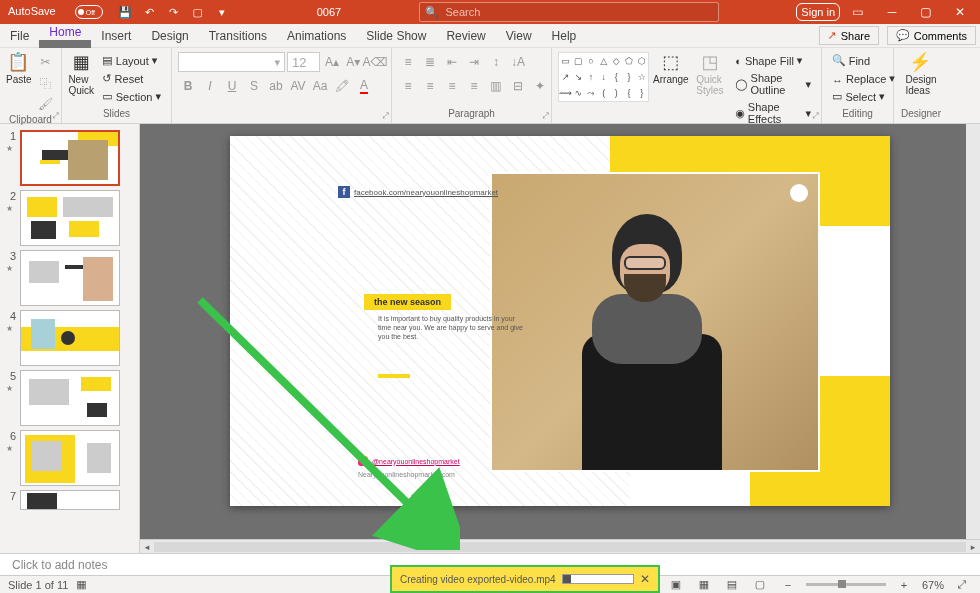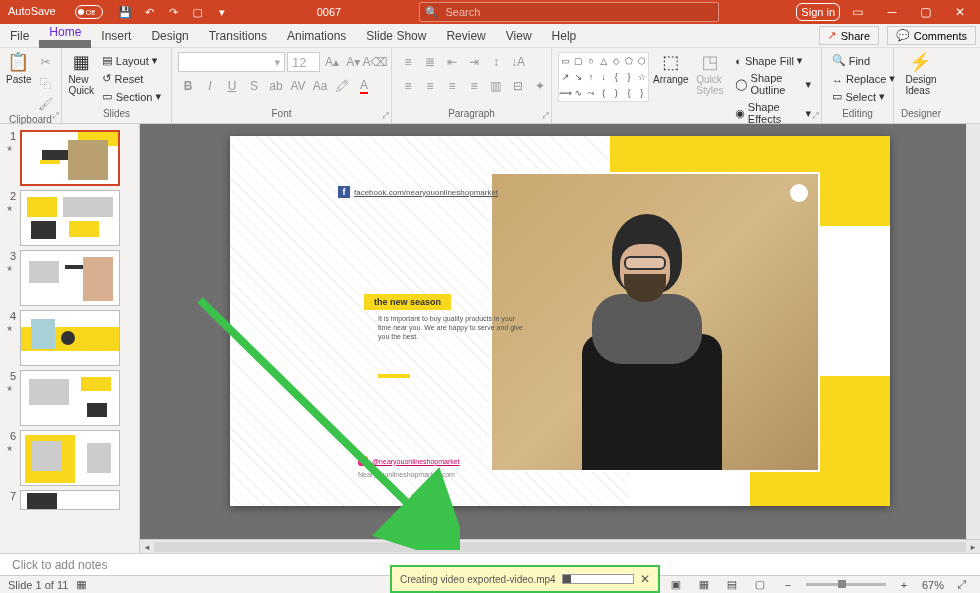--- a/index.html
+++ b/index.html
@@ -88,21 +88,21 @@
 .notes { height: 22px; background: #fff; border-top: 1px solid #ccc; padding: 2px 12px; color: #888; font-size: 12px; display: flex; align-items: center; }
 
 
 .status { height: 18px; background: #f3f2f1; border-top: 1px solid #ccc; display: flex; align-items: center; font-size: 11px; color: #555; padding: 0 8px; gap: 8px; }
 .status .spacer { flex: 1; }
 .status .view-btn { width: 20px; display: flex; justify-content: center; cursor: pointer; }
 .status .zoom-slider { width: 80px; height: 3px; background: #bbb; position: relative; }
 .status .zoom-slider::after { content: ""; position: absolute; left: 40%; top: -3px; width: 8px; height: 8px; background: #888; }
 
 
-.export-box { position: absolute; left: 390px; bottom: 0px; width: 270px; height: 28px; border: 2px solid #3bc24a; background: #fef9c3; display: flex; align-items: center; padding: 0 8px; gap: 6px; font-size: 10px; color: #555; z-index: 100; }
+.export-box { position: absolute; left: 390px; bottom: 0px; width: 270px; height: 28px; border: 2px solid #3bc24a; background: #fde047; display: flex; align-items: center; padding: 0 8px; gap: 6px; font-size: 10px; color: #555; z-index: 100; }
 .export-box .progress { flex: 1; height: 10px; border: 1px solid #999; background: #fff; position: relative; }
 .export-box .progress .fill { position: absolute; left: 0; top: 0; bottom: 0; width: 12%; background: #555; }
 .export-box .close { cursor: pointer; font-size: 12px; }
 
 
 .arrow-anno { position: absolute; left: 190px; top: 290px; width: 270px; height: 260px; pointer-events: none; z-index: 99; }
 
 
 .mini-yellow { position: absolute; background: #f9d71c; }
 .mini-dark { position: absolute; background: #333; }
@@ -224,21 +224,20 @@
         <span class="mini-btn">ab</span>
         <span class="mini-btn">AV</span>
         <span class="mini-btn">Aa</span>
         <span class="mini-btn">🖍</span>
         <span class="mini-btn">
               <span style="border-bottom:2px solid red">A</span>
             </span>
       </div>
     </div>
       </div>
-    <div class="group-label">Font</div>
     <span class="launcher">⤢</span>
   </div>
   <div class="group" style="width:160px">
     <div class="group-body">
         <div class="col greyed" style="gap:4px">
       <div class="row">
         <span class="mini-btn">≡</span>
         <span class="mini-btn">≣</span>
         <span class="mini-btn">⇤</span>
         <span class="mini-btn">⇥</span>

